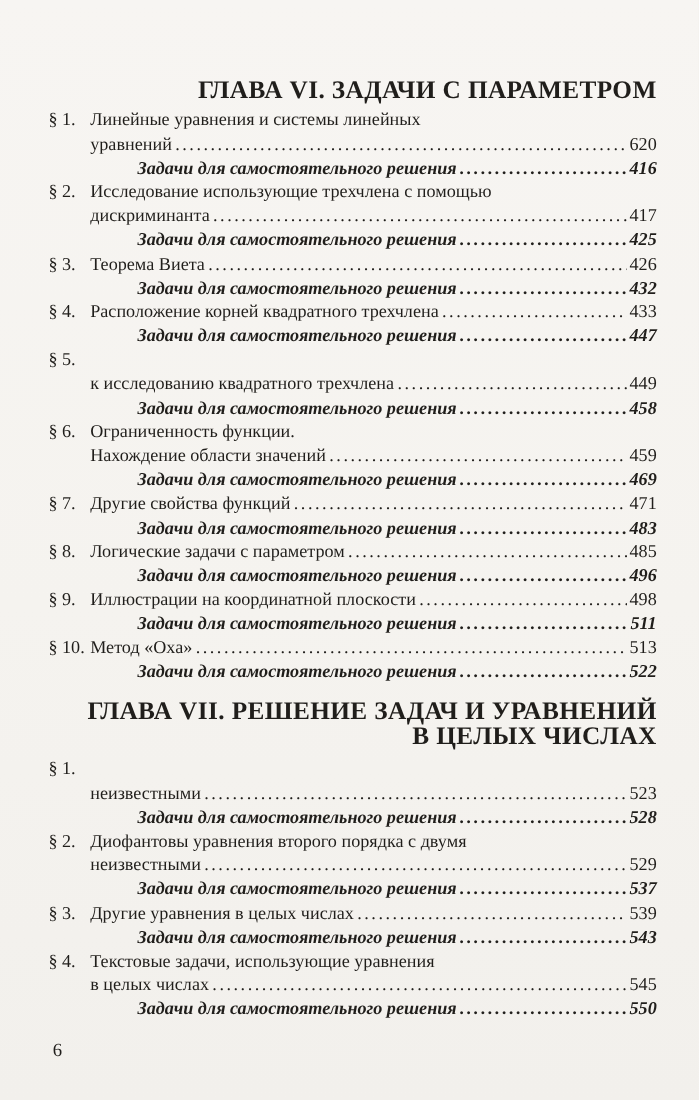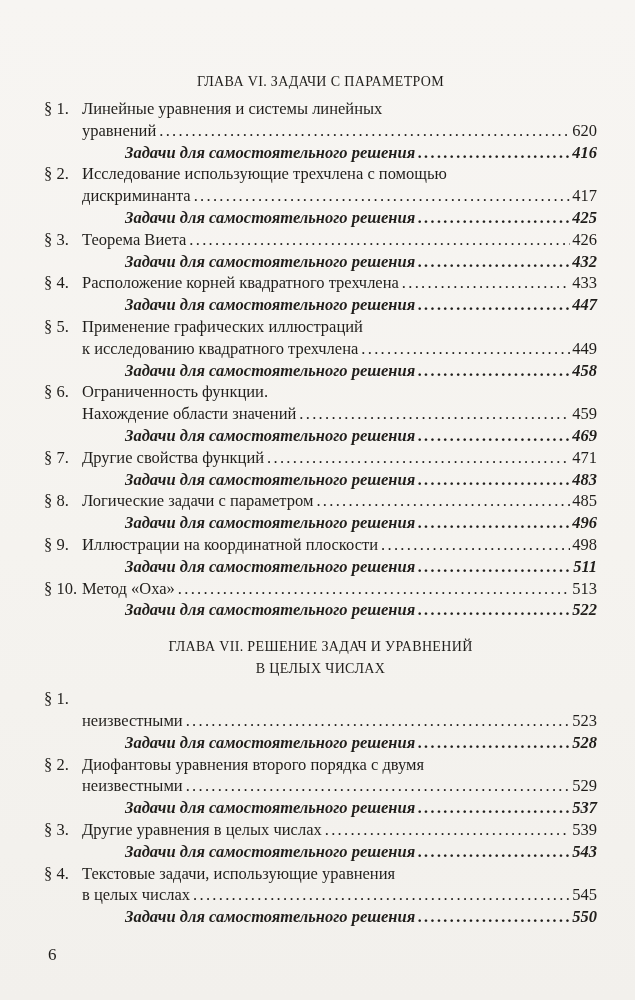--- a/index.html
+++ b/index.html
@@ -16,23 +16,23 @@
     color:#201e1b;
     overflow:hidden;
   }
   .content{
     position:absolute;
     left:44px;right:38px;top:71px;
     font-size:16.5px;
     line-height:21.8px;
   }
   .chapter-title{
-    font-weight:normal;
-    text-align:center;
-    font-size:14px;
+    font-weight:bold;
+    text-align:right;
+    font-size:23px;
     line-height:22px;
     letter-spacing:.35px;
     margin:0 0 5px 0;
   }
   .chapter-title.later{
     margin-top:15px;
     margin-bottom:8px;
   }
   .entry{padding-left:38px;}
   .line{display:flex;}
@@ -118,21 +118,20 @@
         </div>
         <div class="line sub">
           <span class="txt">Задачи для самостоятельного решения</span>
           <span class="dots"></span>
           <span class="pg">447</span>
         </div>
       </div>
       <div class="entry">
         <div class="line first">
           <span class="label">§ 5.</span>
-          <span class="txt">Применение графических иллюстраций</span>
         </div>
         <div class="line">
           <span class="txt">к исследованию квадратного трехчлена</span>
           <span class="dots"></span>
           <span class="pg">449</span>
         </div>
         <div class="line sub">
           <span class="txt">Задачи для самостоятельного решения</span>
           <span class="dots"></span>
           <span class="pg">458</span>

